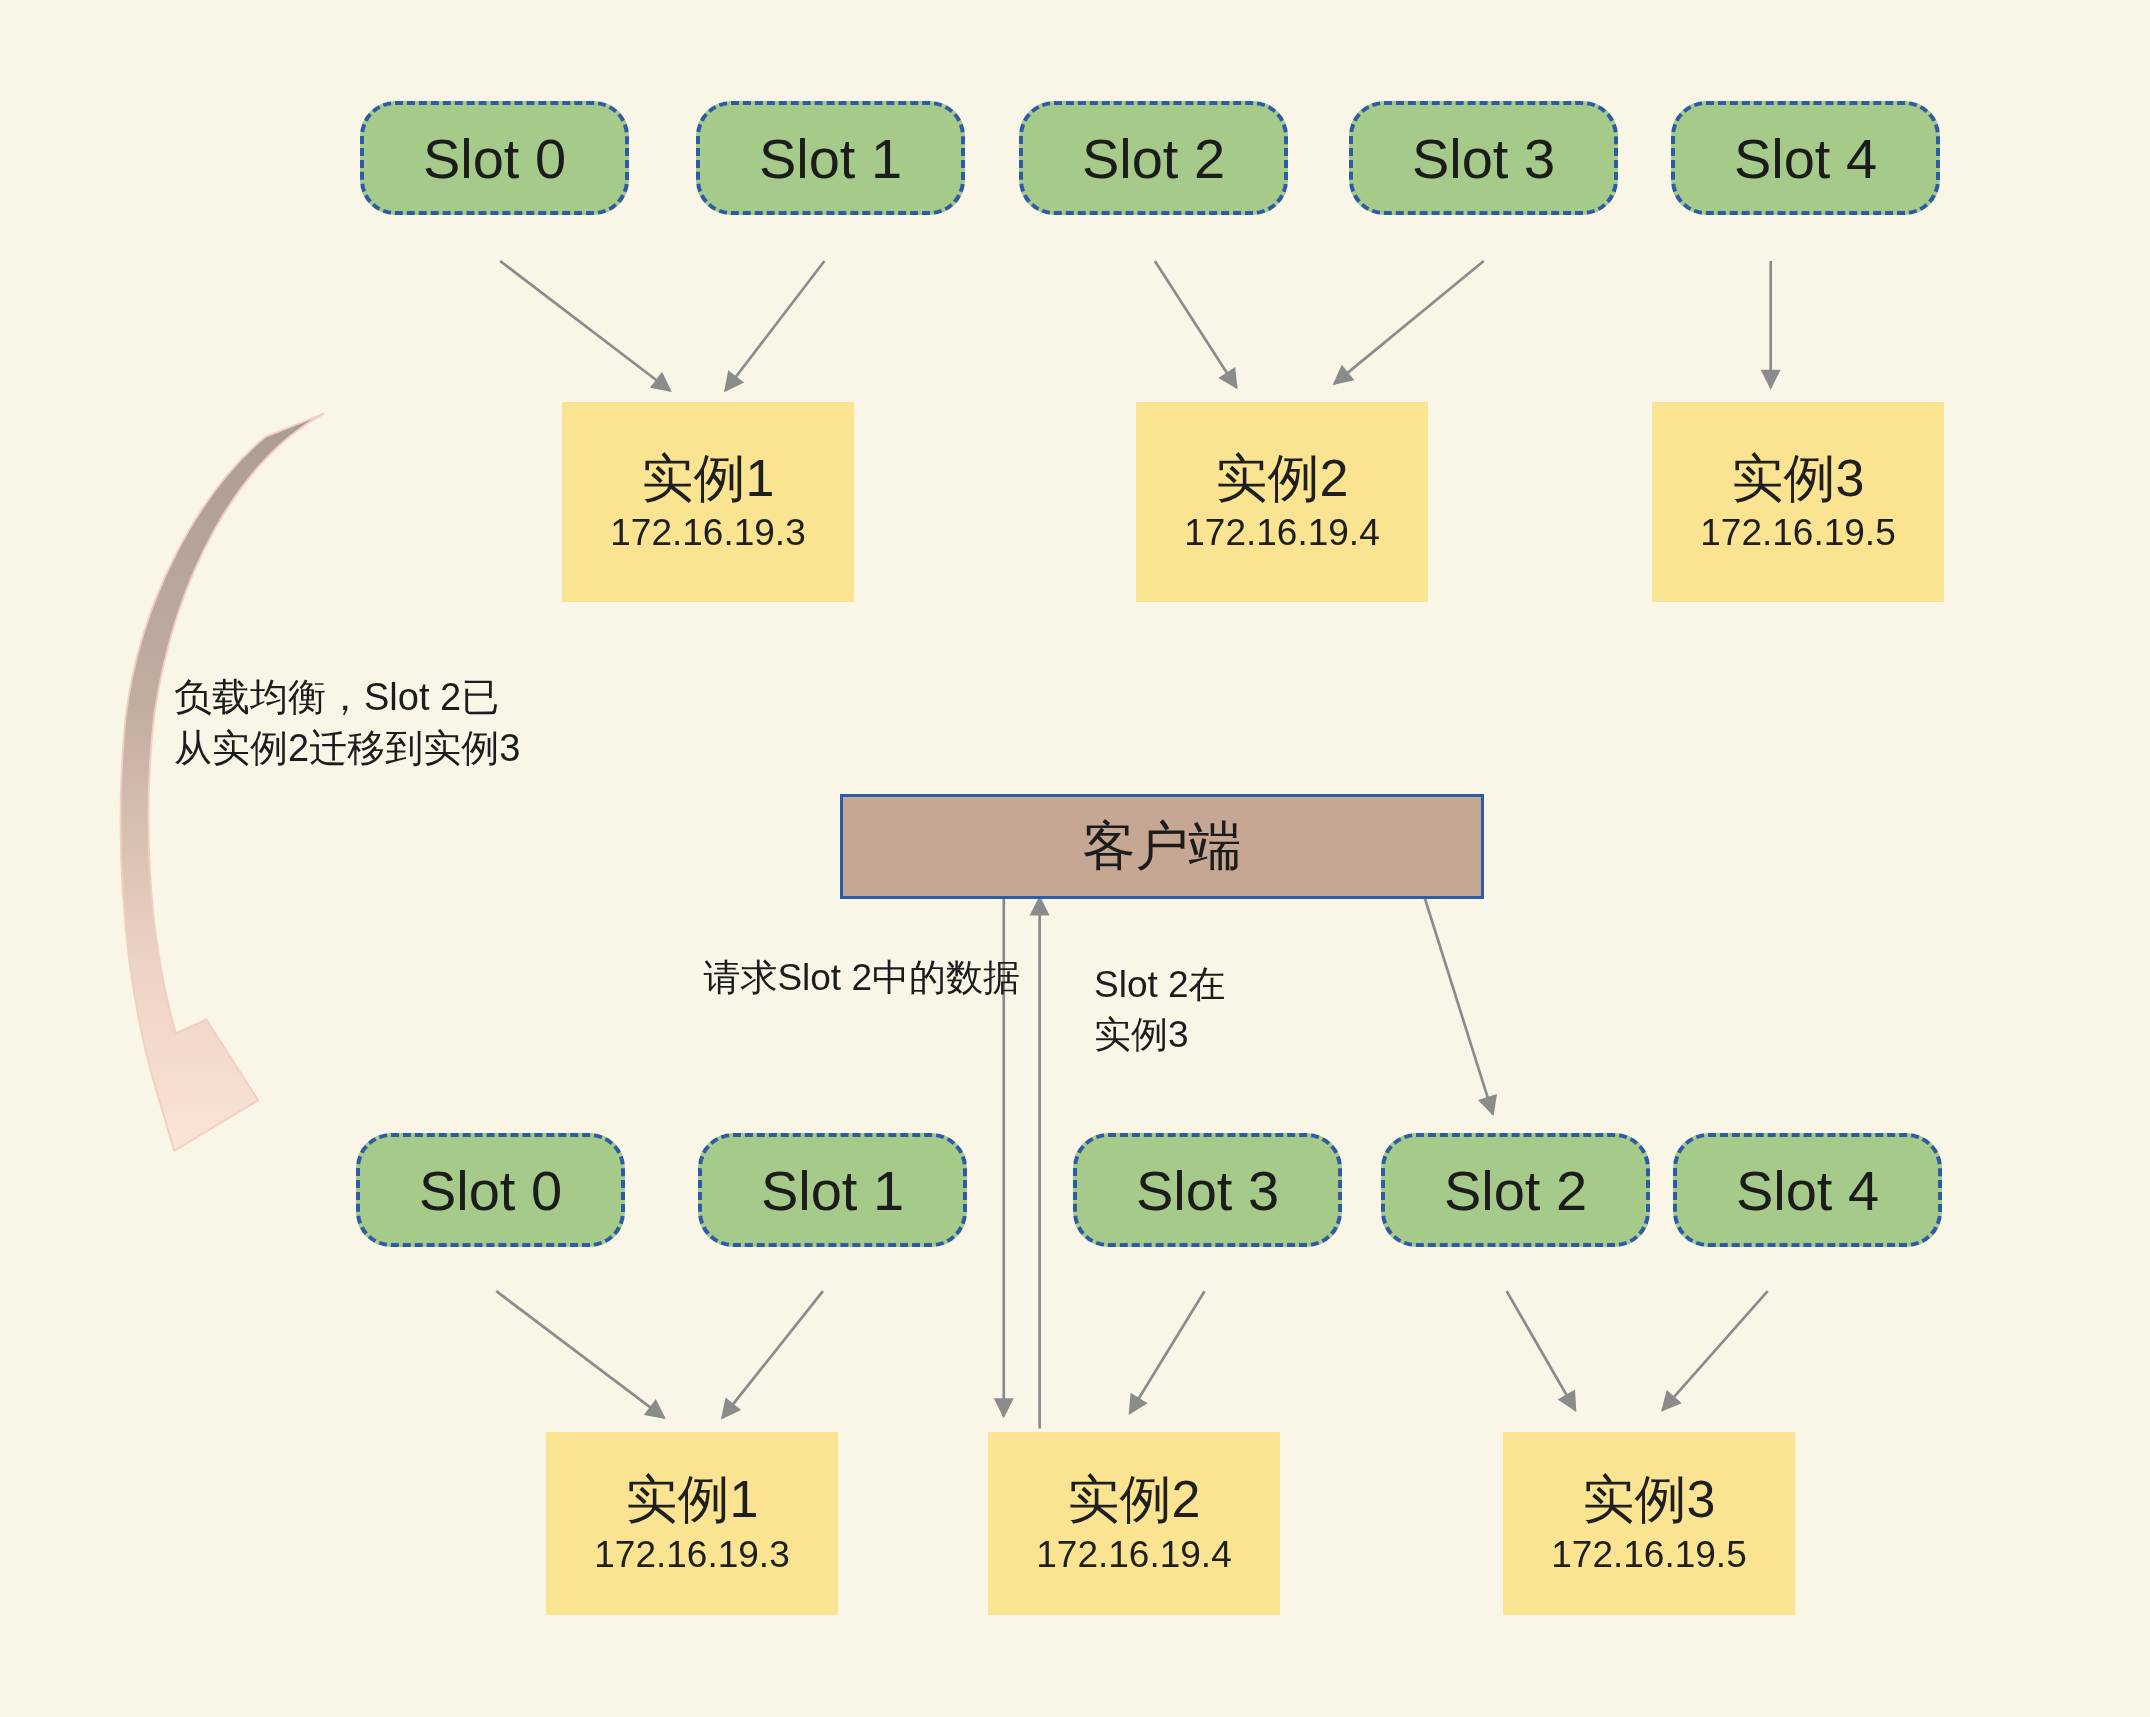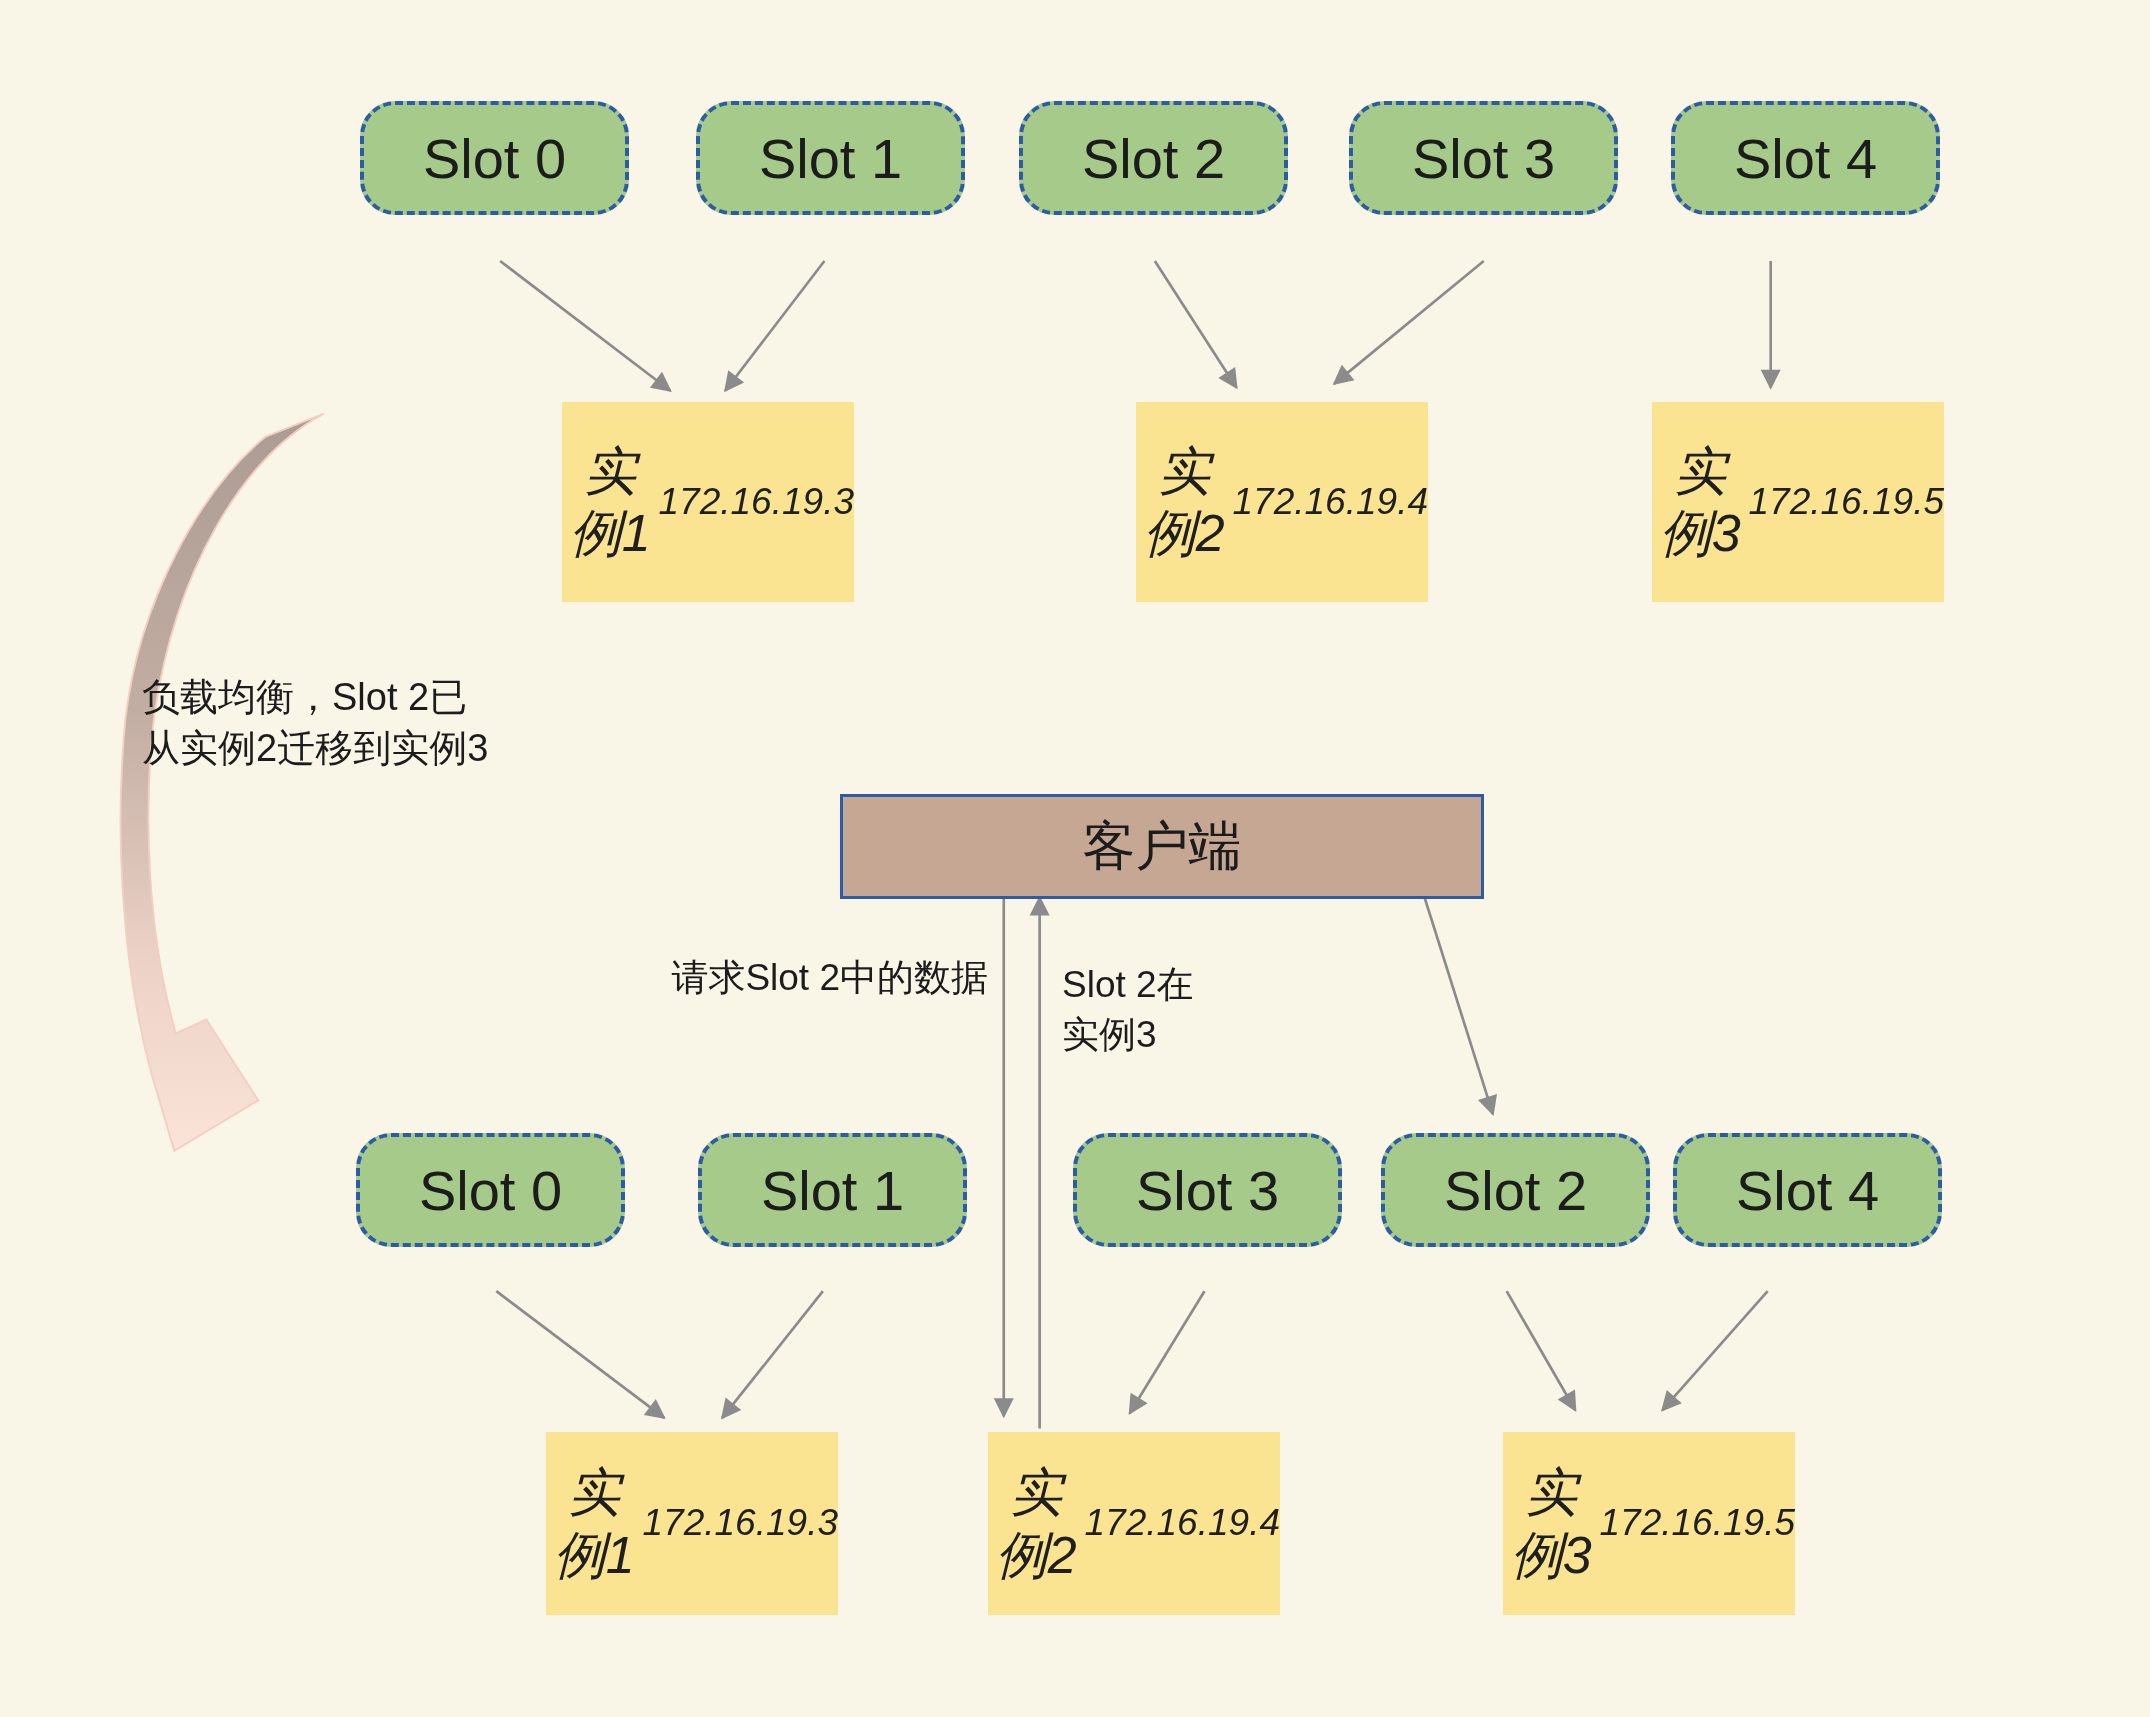--- a/index.html
+++ b/index.html
@@ -30,25 +30,24 @@
     align-items: center;
     justify-content: center;
     font-size: 56px;
     color: #1C1C1C;
   }
   .instance {
     position: absolute;
     width: 292px;
     background: #FAE492;
     display: flex;
-    flex-direction: row;
+    flex-direction: column;
     align-items: center;
     justify-content: center;
     text-align: center;
-    font-style: italic;
   }
   .instance .iname { font-size: 52px; line-height: 1.2; }
   .instance .ip   { font-size: 37px; line-height: 1.3; margin-top: 0; }
   .client-box {
     position: absolute;
     left: 840px; top: 778px;
     width: 644px; height: 105px;
     background: #C5A794;
     border: 3.1px solid #2D5CA7;
     box-sizing: border-box;
@@ -58,20 +57,21 @@
     font-size: 53px;
     color: #1C1C1C;
     margin-top: 16px;
   }
   .note {
     position: absolute;
     font-size: 37px;
     line-height: 1.36;
     white-space: nowrap;
     color: #1C1C1C;
+    margin-left: 32px;
   }
   #migration-note { left: 142px; top: 672px; font-size: 38px; line-height: 1.34; }
   #request-note   { left: 557px; top: 953px; width: 431px; text-align: right; }
   #response-note  { left: 1062px; top: 960px; }
   #rerequest-note { left: 1479px; top: 963px; }
 </style>
 </head>
 <body>
 
 <div id="canvas">

